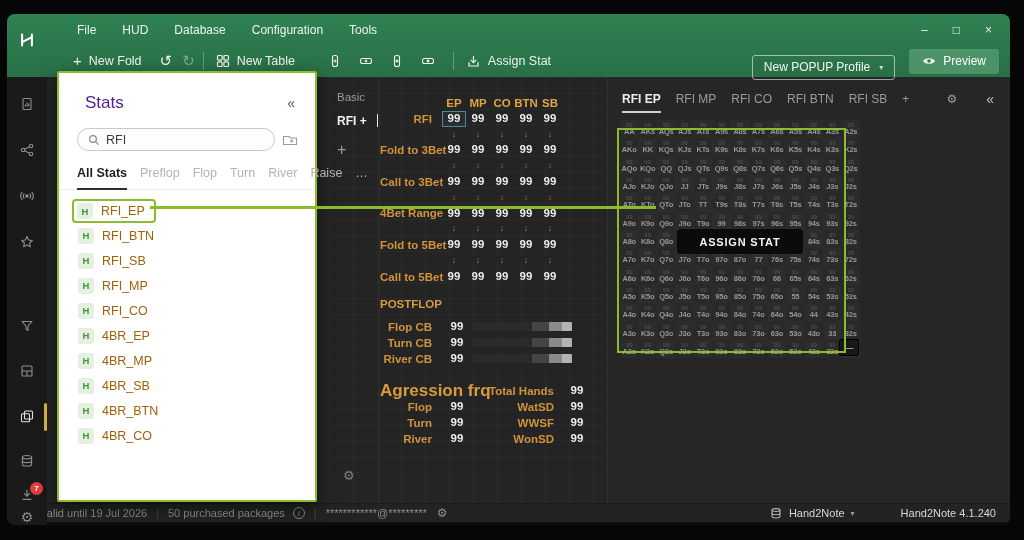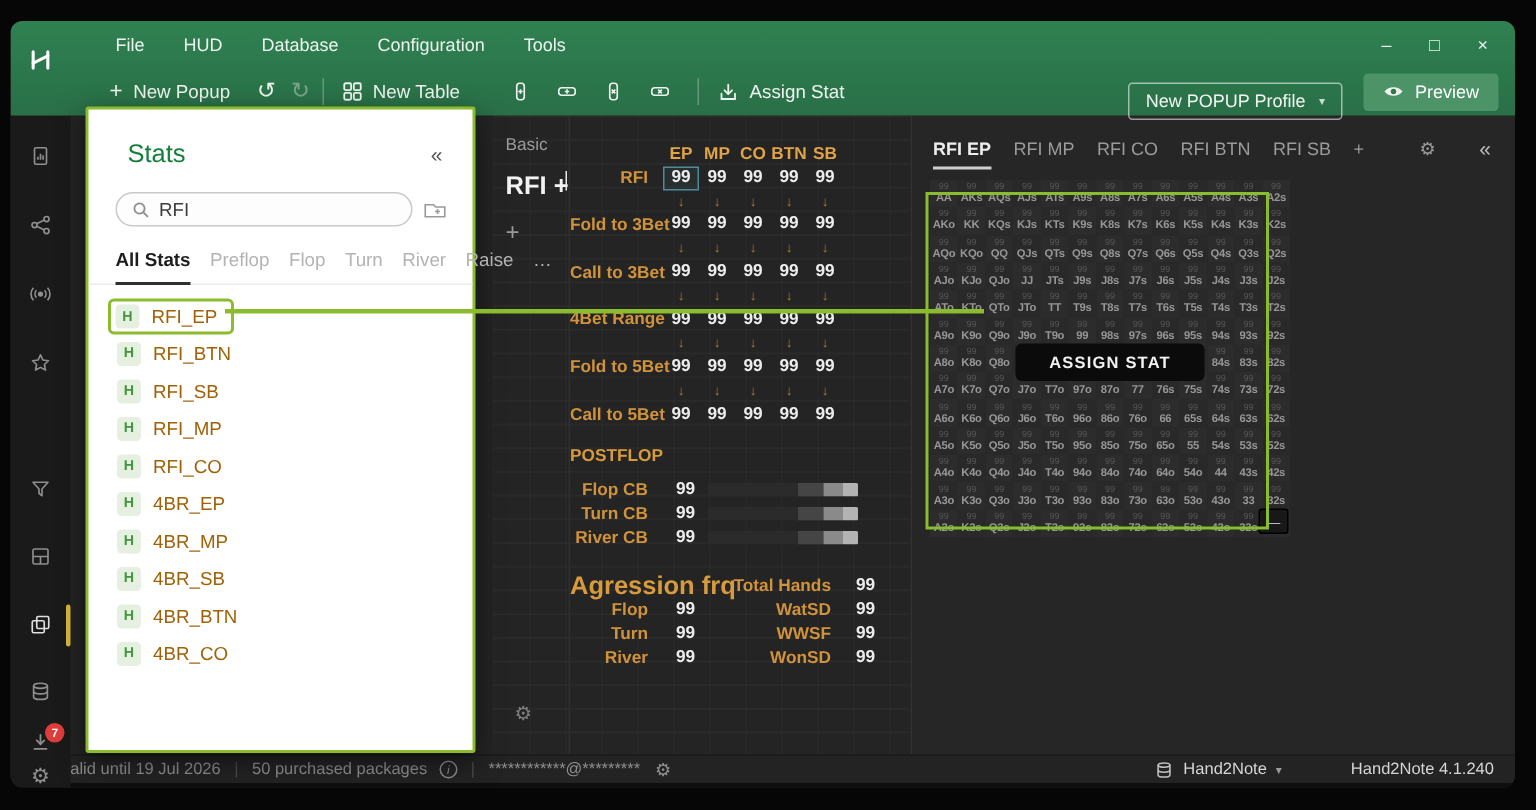--- a/index.html
+++ b/index.html
@@ -35,21 +35,21 @@
 
   
   .content{position:absolute;left:40px;top:63px;right:0;bottom:22px;background:#242424;}
 
   
   .mid-panel{position:absolute;left:282px;top:0;width:278px;height:100%;
     background-image:linear-gradient(rgba(255,255,255,.028) 1px,transparent 1px),linear-gradient(90deg,rgba(255,255,255,.028) 1px,transparent 1px);
     background-size:24px 15.8px;}
   .mid-tabs{position:absolute;left:8px;top:14px;width:46px;}
   .mid-tab-basic{color:#9a9a9a;font-size:11.5px;margin-bottom:11px;}
-  .mid-tab-active{color:#f2f2f2;font-size:17px;font-weight:700;margin-bottom:13px;position:relative;}
+  .mid-tab-active{color:#f2f2f2;font-size:12px;font-weight:700;margin-bottom:13px;position:relative;}
   .text-caret{position:absolute;left:40px;top:0;width:1px;height:13px;background:#e9e9e9;}
   .mid-tab-add{color:#9a9a9a;font-size:16px;}
   .tbl-area{position:absolute;left:50px;top:0;bottom:0;right:0;border-left:1px solid #2f2f2f;padding-top:18px;padding-left:0;}
   .pf-grid{display:grid;grid-template-columns:62px repeat(5,24px);grid-auto-rows:15.8px;align-items:center;}
   .cell{text-align:center;}
   .cell.lbl{text-align:right;padding-right:10px;color:#d0923b;font-weight:700;font-size:11.5px;white-space:nowrap;}
   .cell.hdr{color:#e2a346;font-weight:700;font-size:11.5px;}
   .cell.val{color:#ececec;font-weight:700;font-size:11.5px;height:15.8px;line-height:15.8px;}
   .cell.val.selcell{outline:1px solid #4e8a99;outline-offset:-1px;background:rgba(78,138,153,.10);}
   .cell.arrow{color:#b5832f;font-size:9px;line-height:15.8px;}
@@ -86,21 +86,21 @@
   .info-badge{width:12px;height:12px;border:1px solid #8e8e8e;border-radius:50%;font-size:8px;display:inline-flex;align-items:center;justify-content:center;margin-left:8px;font-style:italic;}
   .sb-gear{margin-left:10px;font-size:12px;}
   .sb-right{margin-left:auto;display:flex;align-items:center;padding-right:14px;}
   .sb-db-name{color:#d6d6d6;margin:0 6px 0 7px;}
   .sb-caret{font-size:8px;color:#9a9a9a;}
   .sb-version{color:#d6d6d6;margin-left:46px;}
 
   
   .stats-panel{position:absolute;left:50px;top:57px;width:260px;height:431px;background:#fff;border:2px solid #8abc2e;border-radius:2px;z-index:20;box-shadow:0 6px 18px rgba(0,0,0,.5);}
   .sp-head{display:flex;align-items:center;padding:20px 20px 0 26px;}
-  .sp-title{font-size:17px;color:#15803d;}
+  .sp-title{font-size:17px;color:#4c1d95;}
   .sp-collapse{margin-left:auto;color:#555;font-size:14px;}
   .sp-search-row{display:flex;align-items:center;padding:15px 16px 0 18px;}
   .sp-pill{width:198px;height:23px;border:1px solid #c9c9c9;border-radius:12px;background:#fdfdfd;display:flex;align-items:center;padding-left:10px;gap:6px;}
   .sp-input{border:none;outline:none;background:transparent;font-size:12.5px;color:#3d3d3d;width:140px;font-family:"Liberation Sans",sans-serif;}
   .folder-btn{margin-left:auto;display:flex;align-items:center;color:#9a9a9a;}
   .sp-tabs{display:flex;gap:13px;align-items:baseline;padding:15px 0 0 18px;border-bottom:1px solid #ececec;}
   .ftab{font-size:12.5px;color:#b3b3b3;padding-bottom:8px;white-space:nowrap;}
   .ftab.active{color:#1d1d1d;font-weight:700;border-bottom:2px solid #2f2f2f;margin-bottom:-1px;}
   .stats-list{padding:9px 0 0 16px;}
   .stat-item{display:flex;align-items:center;gap:8px;height:25px;width:max-content;padding:0 9px 0 3px;}
@@ -138,21 +138,21 @@
           </nav>
         <div class="win-controls">
           <span>–</span>
           <span>□</span>
           <span>×</span>
         </div>
       </div>
       <div class="toolbar">
         <div class="tb-btn">
           <span class="tb-glyph">+</span>
-          <span>New Popup</span>
+          <span>New Fold</span>
         </div>
         <span class="tb-glyph undo">↺</span>
         <span class="tb-glyph redo">↻</span>
         <span class="tb-sep"></span>
         <div class="tb-btn">
           <span class="tb-ico">
             <svg width="14" height="14" viewBox="0 0 14 14" fill="none" stroke="#eef3ee" stroke-width="1.2">
                 <rect x="1.5" y="1.5" width="4.6" height="4.6" rx="1"></rect>
                 <rect x="7.9" y="1.5" width="4.6" height="4.6" rx="1"></rect>
                 <rect x="1.5" y="7.9" width="4.6" height="4.6" rx="1"></rect>

